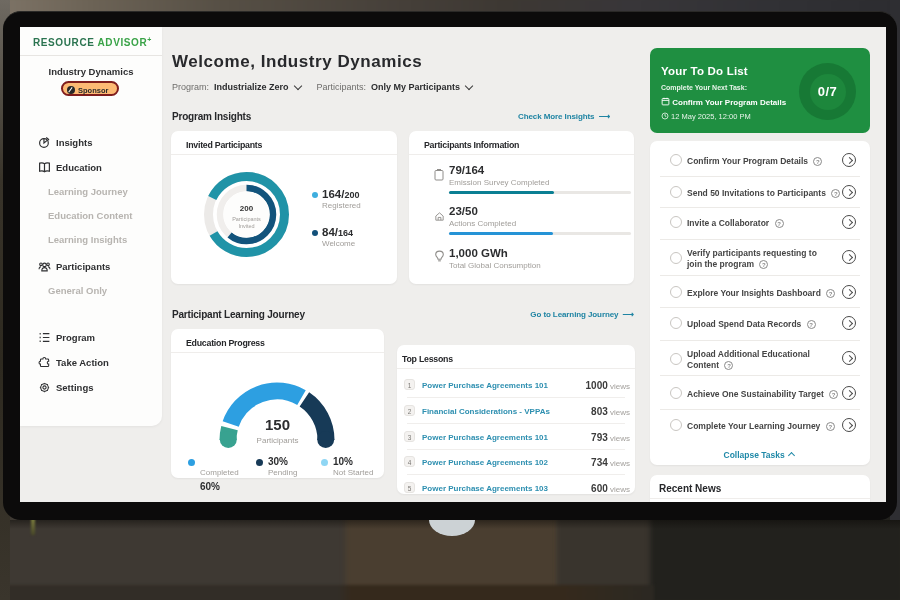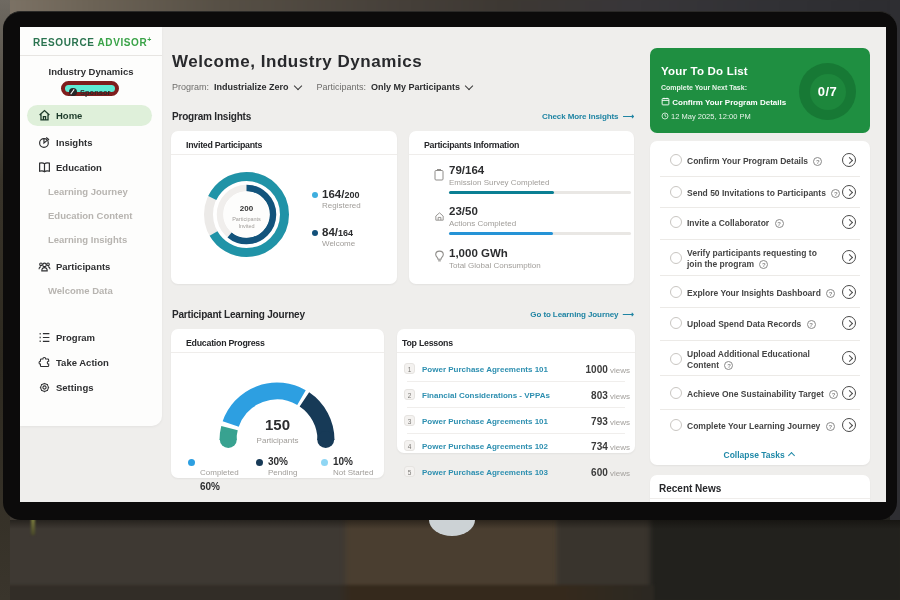--- a/index.html
+++ b/index.html
@@ -24,21 +24,21 @@
 #bezel { left:3px; top:11px; width:894px; height:509px; background:#0c0b0b; border-radius:18px; border-top:1px solid #2a2927; }
 #screen { left:20px; top:27px; width:866px; height:475px; background:#efeeec; overflow:hidden; font-family:"Liberation Sans", sans-serif; filter:blur(0.4px); }
 
 #sidebar { left:0; top:0; width:142px; height:399px; background:#fdfdfc; border-radius:0 0 10px 0; box-shadow:0 1px 3px rgba(0,0,0,0.05); }
 #logo { left:13px; top:9px; font-size:10px; font-weight:bold; letter-spacing:0.6px; white-space:nowrap; }
 #logo .r { color:#2b7450; }
 #logo .a { color:#3aa348; }
 #logo sup { font-size:7px; }
 #side-sep { left:0px; top:28px; width:142px; height:1px; background:#e7e5e2; }
 #org { left:0; top:39px; width:142px; text-align:center; font-size:9.5px; font-weight:bold; color:#2e2f31; }
-#sponsor { left:41px; top:54px; width:58px; height:14.5px; border:4px solid #7f1d1d; border-radius:8px; background:#5eead4; }
+#sponsor { left:41px; top:54px; width:58px; height:14.5px; border:2px solid #7f1d1d; border-radius:8px; background:#fdba74; }
 #sponsor .dot { position:absolute; left:4px; top:3px; width:8px; height:8px; border-radius:50%; background:#272727; overflow:hidden; }
 #sponsor .dot::after { content:""; position:absolute; left:3.4px; top:1.2px; width:1.4px; height:5.6px; background:#fff; transform:rotate(35deg); }
 #sponsor .txt { position:absolute; left:15px; top:2.5px; font-size:7.5px; font-weight:bold; color:#2b2b2b; }
 .nav { left:0; width:142px; height:22px; }
 .nav .pill { position:absolute; left:7px; top:0; width:125px; height:21px; border-radius:11px; }
 .nav.active .pill { background:#dff0da; }
 .nav svg { position:absolute; left:18px; top:4px; }
 .nav .t { position:absolute; left:36px; top:5px; font-size:9.5px; font-weight:bold; color:#2e2f31; }
 .nav.sub .t { left:28px; font-weight:bold; color:#b7b4b0; }
 
@@ -87,27 +87,20 @@
 <div class="abs" id="bezel"></div>
 <div class="abs" id="screen">
   <div class="abs" id="sidebar"></div>
   <div class="abs" id="logo"><span class="r">RESOURCE</span> <span class="a">ADVISOR<sup>+</sup></span></div>
   <div class="abs" id="side-sep"></div>
   <div class="abs" id="org">Industry Dynamics</div>
   <div class="abs" id="sponsor">
       <span class="dot"></span>
       <span class="txt">Sponsor</span>
     </div>
-  <div class="abs nav active" style="top:77.5px">
-      <span class="pill"></span>
-    <svg width="13" height="13" viewBox="0 0 24 24" fill="none" stroke="#1d3b2a" stroke-width="2.4">
-        <path d="M3 11 L12 3 L21 11 M5.5 9.5 V20 H18.5 V9.5 M10 20 V14 H14 V20"></path>
-      </svg>
-    <span class="t" style="color:#1d3b2a">Home</span>
-    </div>
   <div class="abs nav" style="top:105px">
     <svg width="13" height="13" viewBox="0 0 24 24" fill="none" stroke="#2e2f31" stroke-width="2.2">
         <circle cx="11" cy="13" r="8"></circle>
         <path d="M11 5 V13 L17 8"></path>
         <path d="M15 3 A 8 8 0 0 1 20 8" stroke-width="2.6"></path>
       </svg>
     <span class="t">Insights</span>
     </div>
   <div class="abs nav" style="top:130px">
     <svg width="13" height="13" viewBox="0 0 24 24" fill="none" stroke="#2e2f31" stroke-width="2.2">
@@ -128,21 +121,21 @@
     <svg width="13" height="13" viewBox="0 0 24 24" fill="none" stroke="#2e2f31" stroke-width="2">
         <circle cx="12" cy="9" r="3.2"></circle>
         <circle cx="5.5" cy="8" r="2.4"></circle>
         <circle cx="18.5" cy="8" r="2.4"></circle>
         <path d="M7 20 C7 15.5 9 14 12 14 C15 14 17 15.5 17 20 Z"></path>
         <path d="M2 17 C2 13.5 3.5 12.5 5.5 12.8 M22 17 C22 13.5 20.5 12.5 18.5 12.8"></path>
       </svg>
     <span class="t">Participants</span>
     </div>
   <div class="abs nav sub" style="top:253px">
-      <span class="t">Welcome Data</span>
+      <span class="t">General Only</span>
     </div>
   <div class="abs nav" style="top:300px">
     <svg width="13" height="13" viewBox="0 0 24 24" fill="none" stroke="#2e2f31" stroke-width="2.2">
         <path d="M9 5 H21 M9 12 H21 M9 19 H21"></path>
         <path d="M3 5 H5 M3 12 H5 M3 19 H5" stroke-width="2.6"></path>
       </svg>
     <span class="t">Program</span>
     </div>
   <div class="abs nav" style="top:325px">
     <svg width="13" height="13" viewBox="0 0 24 24" fill="none" stroke="#2e2f31" stroke-width="2">
@@ -155,21 +148,21 @@
         <circle cx="12" cy="12" r="3"></circle>
         <path d="M12 3 L14 5 H10 Z M21 12 L19 14 V10 Z M12 21 L10 19 H14 Z M3 12 L5 10 V14 Z M18.4 5.6 L18.4 8.4 L15.6 5.6 Z M18.4 18.4 L15.6 18.4 L18.4 15.6 Z M5.6 18.4 L5.6 15.6 L8.4 18.4 Z M5.6 5.6 L8.4 5.6 L5.6 8.4 Z" fill="#2e2f31" stroke="none"></path>
         <circle cx="12" cy="12" r="7" stroke-width="2"></circle>
       </svg>
     <span class="t">Settings</span>
     </div>
 
   <div class="abs" id="h1">Welcome, Industry Dynamics</div>
   <div class="abs" id="filters">Program: &nbsp;<b>Industrialize Zero</b><span class="chev"></span>&nbsp;&nbsp;&nbsp;&nbsp;&nbsp;&nbsp;Participants: &nbsp;<b>Only My Participants</b><span class="chev"></span></div>
   <div class="abs sechead" style="left:152px; top:84px;">Program Insights</div>
-  <div class="abs seclink" style="left:430px; top:85px; width:184px; text-align:right;">Check More Insights &nbsp;⟶</div>
+  <div class="abs seclink" style="left:406px; top:85px; width:184px; text-align:right;">Check More Insights &nbsp;⟶</div>
 
   <div class="card" style="left:151px; top:104px; width:226px; height:153px;">
     <div class="cardtitle">Invited Participants</div>
     <div class="cardsep"></div>
     <svg class="abs" style="left:28px; top:36px;" width="95" height="95" viewBox="0 0 95 95">
       <circle cx="47.5" cy="47.5" r="38" fill="none" stroke="#eceae8" stroke-width="9"></circle>
       <circle cx="47.5" cy="47.5" r="38" fill="none" stroke="#2093a7" stroke-width="9" stroke-dasharray="202 36.8" stroke-dashoffset="43" transform="rotate(-90 47.5 47.5)"></circle>
       <circle cx="47.5" cy="47.5" r="26.5" fill="none" stroke="#f0eeec" stroke-width="6.5"></circle>
       <circle cx="47.5" cy="47.5" r="26.5" fill="none" stroke="#12547c" stroke-width="6.5" stroke-dasharray="101 65.5" transform="rotate(-90 47.5 47.5)"></circle>
       <circle cx="47.5" cy="47.5" r="23" fill="#fdfdfc"></circle>
@@ -239,21 +232,21 @@
         <span style="position:absolute; left:12px; top:0; font-size:10px; font-weight:bold; color:#2c2d2f;">30%</span>
         <span style="position:absolute; left:12px; top:12px; font-size:8px; color:#a09d99;">Pending</span>
       </div>
     <div class="abs" style="left:150px; top:127px;">
         <span style="position:absolute; left:0; top:3px; width:7px; height:7px; border-radius:50%; background:#8fd6f4;"></span>
         <span style="position:absolute; left:12px; top:0; font-size:10px; font-weight:bold; color:#2c2d2f;">10%</span>
         <span style="position:absolute; left:12px; top:12px; font-size:8px; color:#a09d99; white-space:nowrap;">Not Started</span>
       </div>
   </div>
 
-  <div class="card" style="left:377px; top:302px; width:238px; height:124px;">
+  <div class="card" style="left:377px; top:318px; width:238px; height:149px;">
     <div class="cardtitle" style="left:5px;">Top Lessons</div>
     <div class="cardsep"></div>
     <div class="lesson" style="top:33px;">
         <span class="num">1</span>
         <span class="lnk">Power Purchase Agreements 101</span>
         <span class="views"><b>1000</b> views</span>
       </div>
     <div class="lsep" style="top:52px;"></div>
     <div class="lesson" style="top:59px;">
         <span class="num">2</span>

